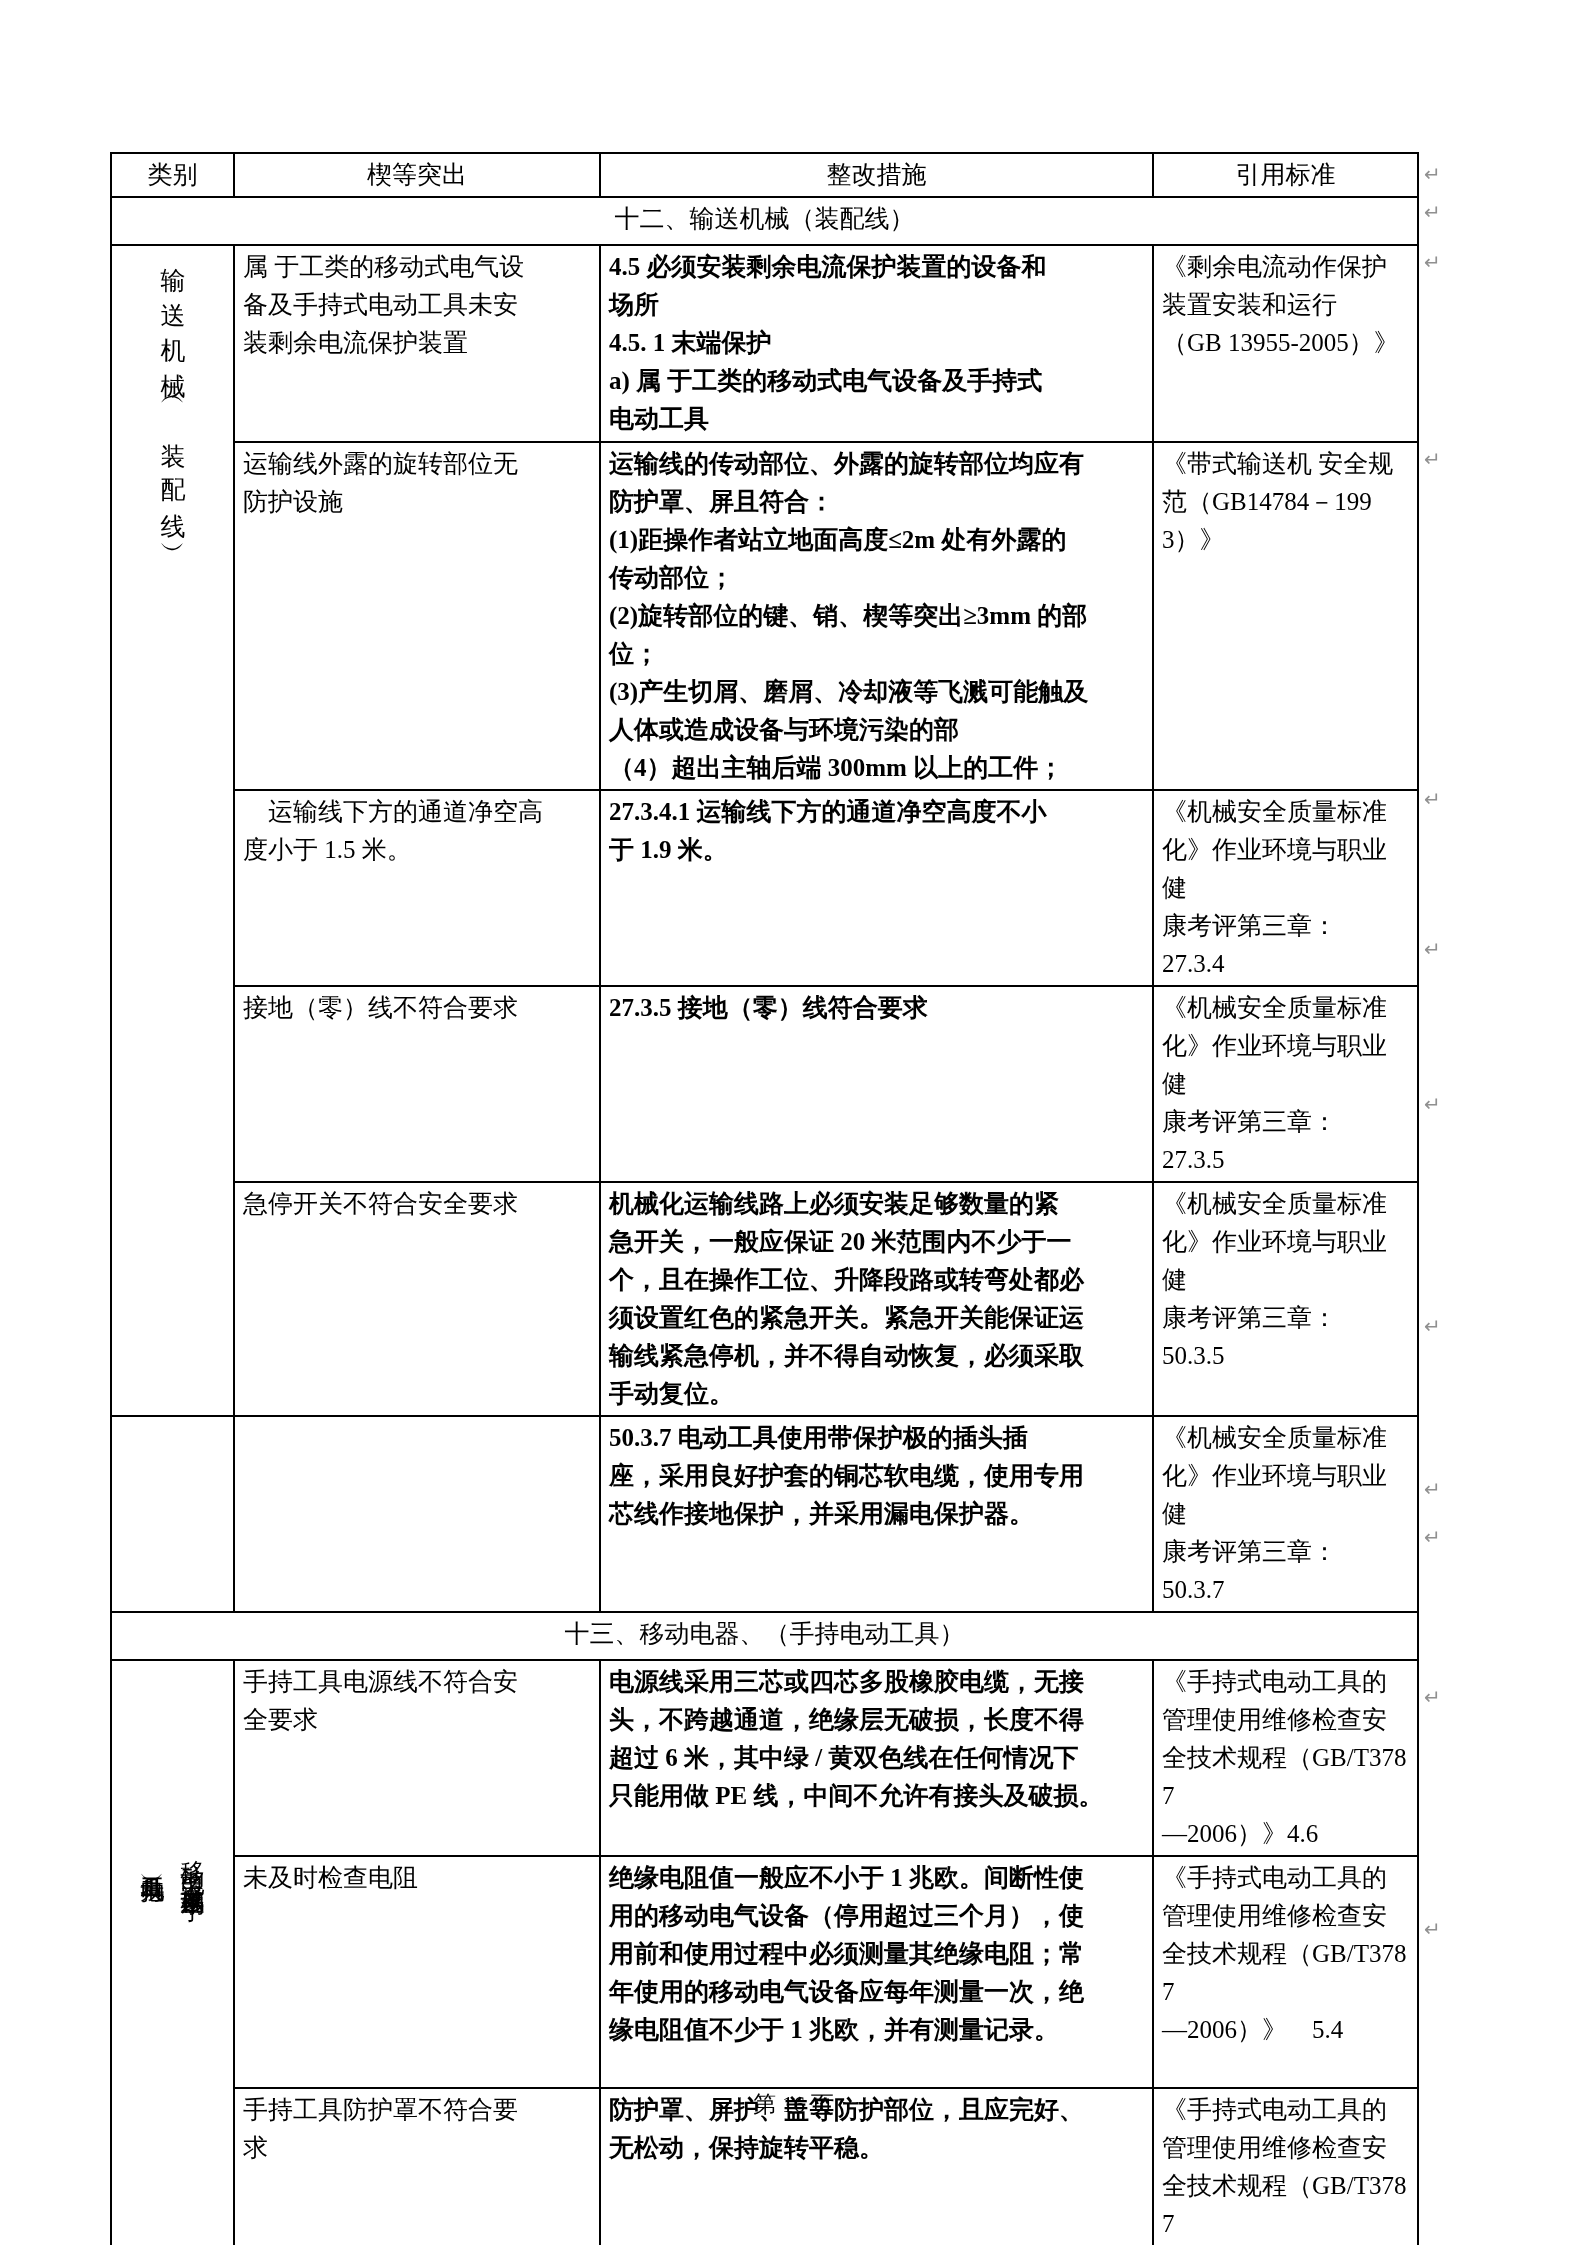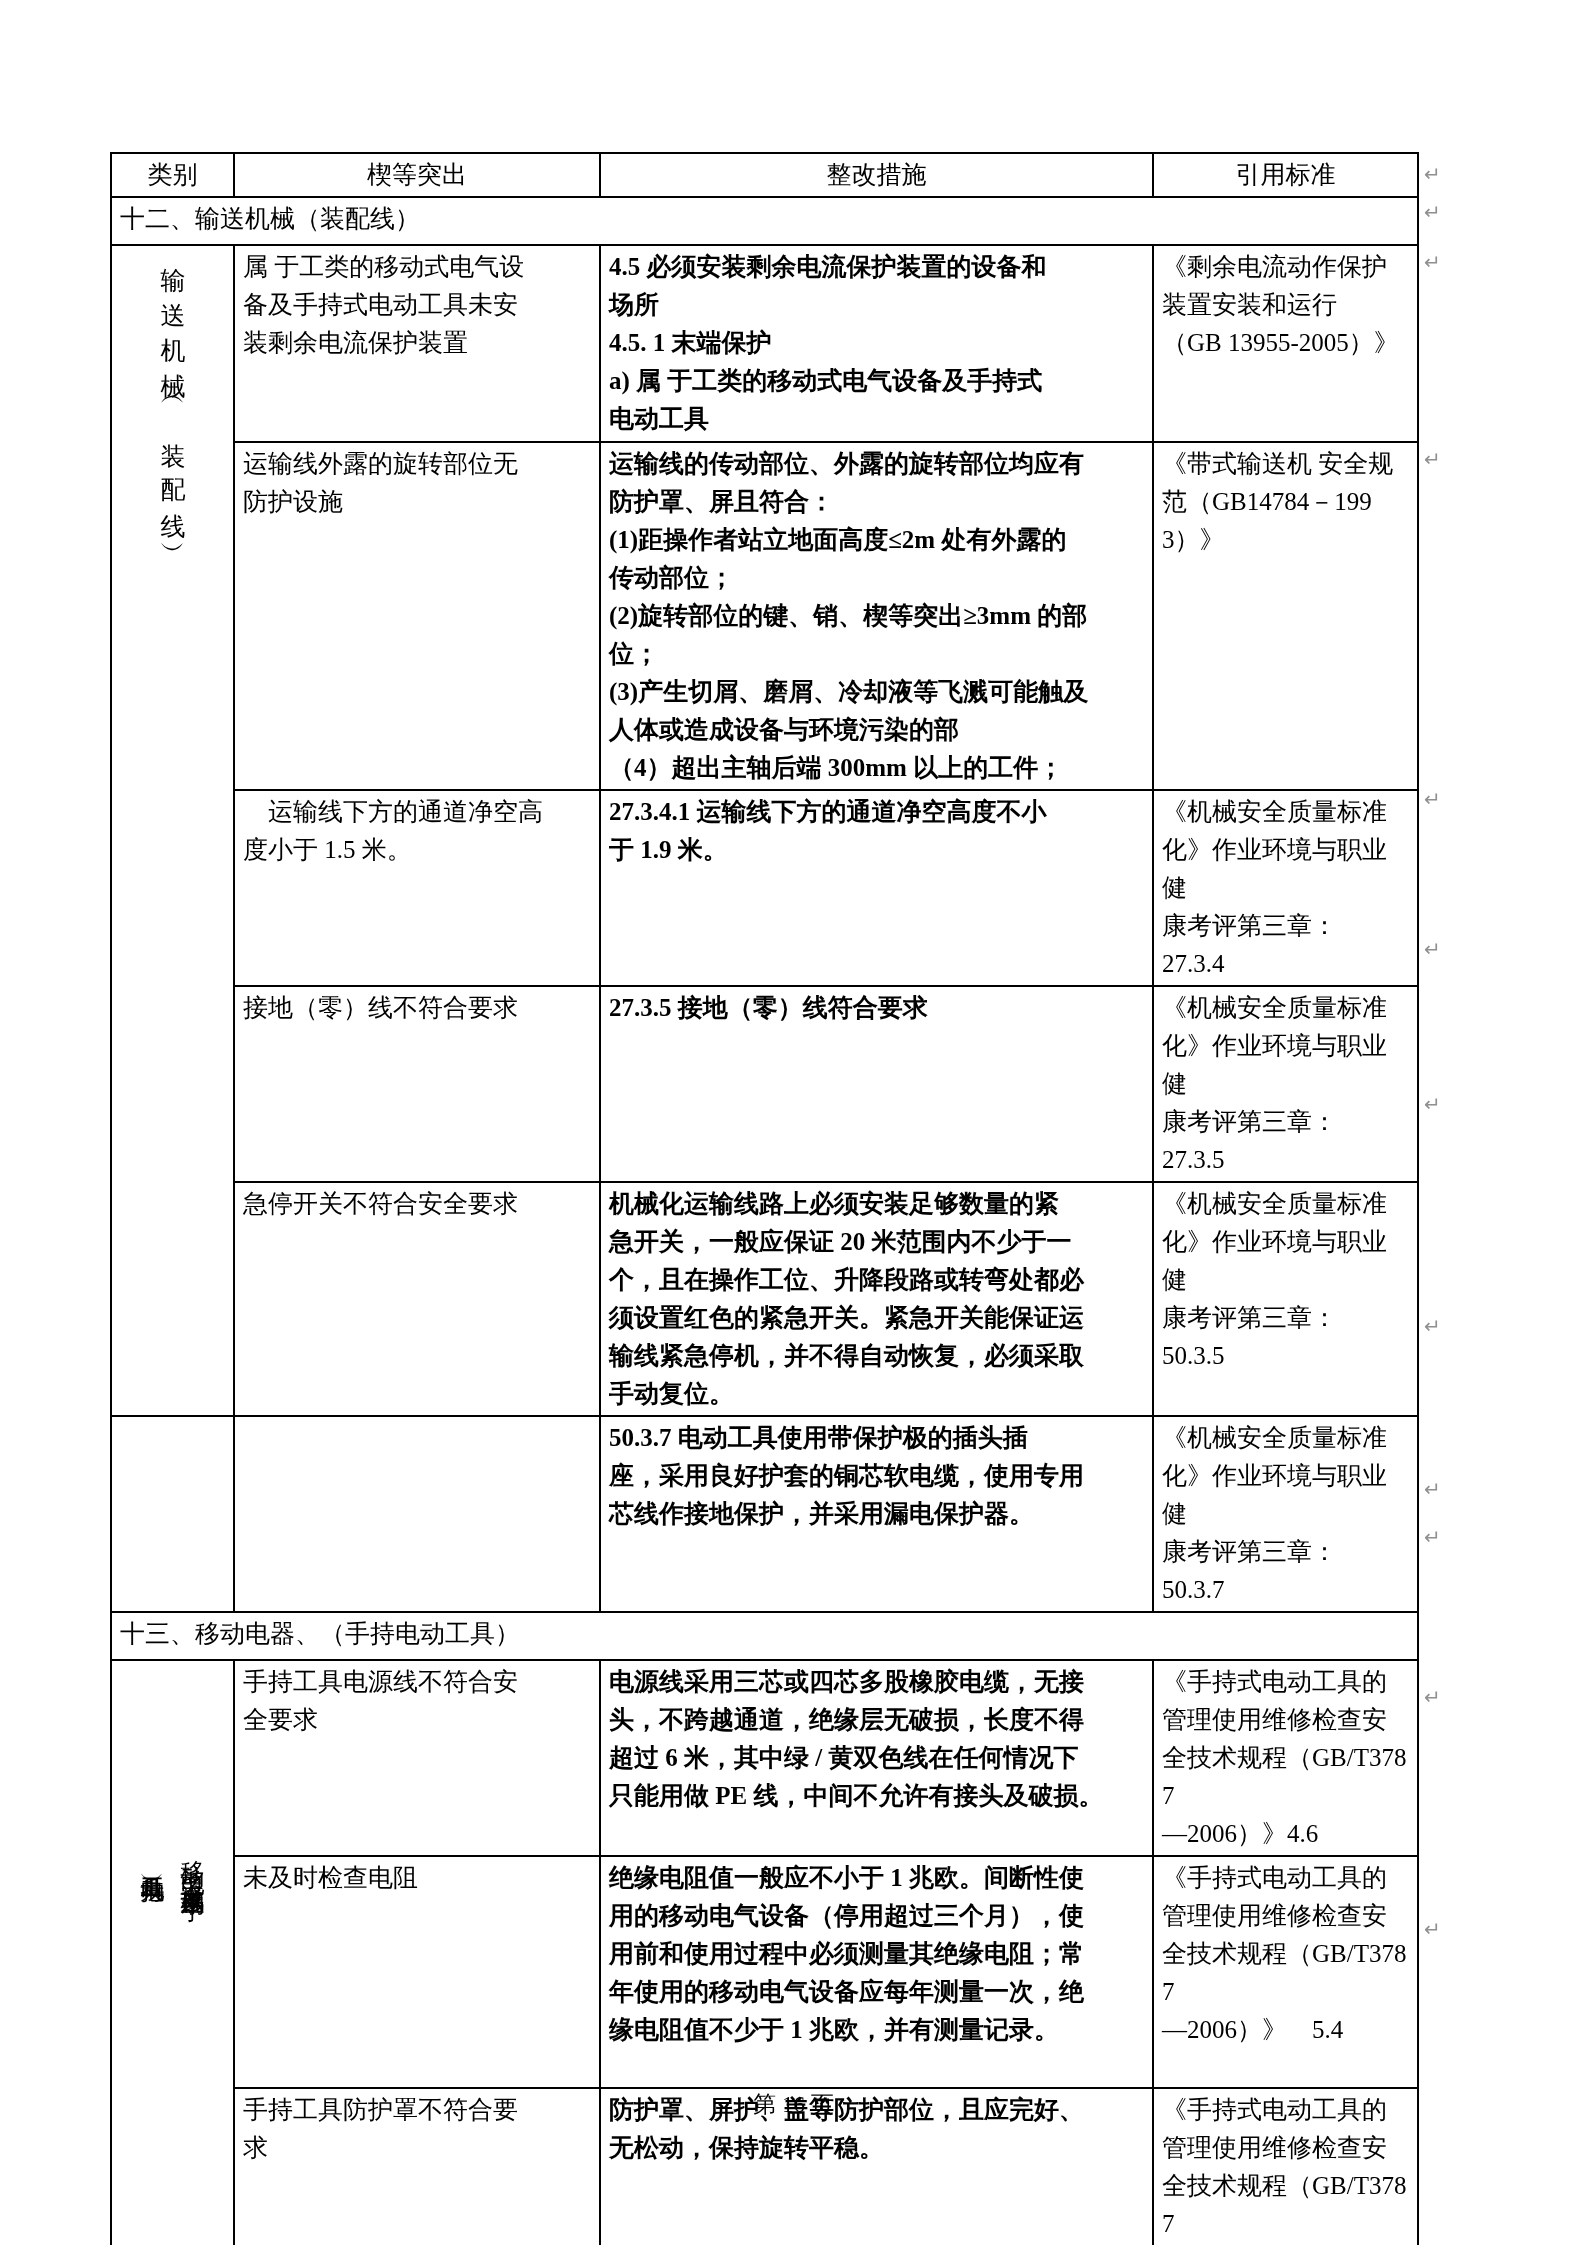--- a/index.html
+++ b/index.html
@@ -23,21 +23,21 @@
     font-size:25px;
     line-height:38px;
     vertical-align:top;
     overflow:hidden;
   }
   td.hd{
     text-align:center;vertical-align:middle;
     font-size:26px;padding:0;
   }
   td.sec{
-    text-align:left;vertical-align:middle;
+    text-align:center;vertical-align:middle;
     font-size:26px;padding:0;
   }
   td.haz{
     padding-left:14px;
     line-height:60px;
   }
   td.mea{ padding-left:12px;padding-right:10px;font-weight:bold; }
   td.std{
     font-size:23px;
     padding-left:10px;padding-right:2px;

